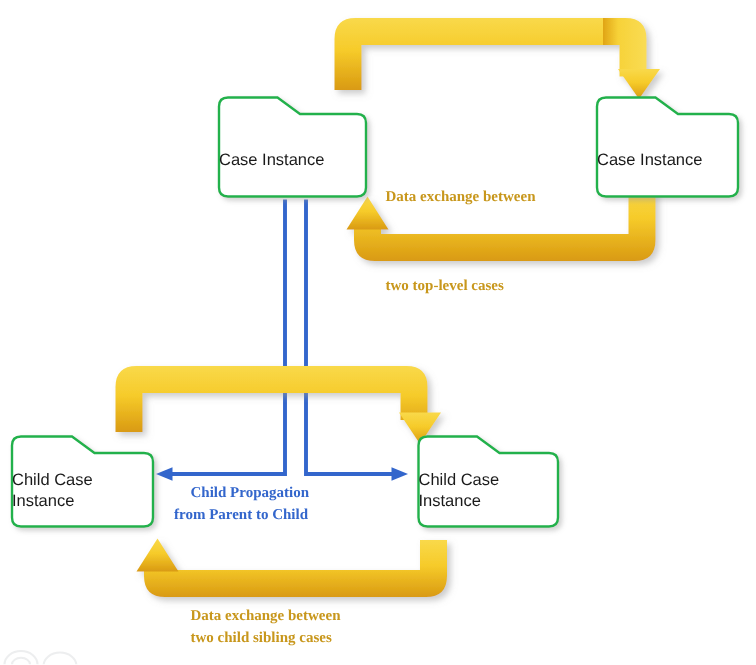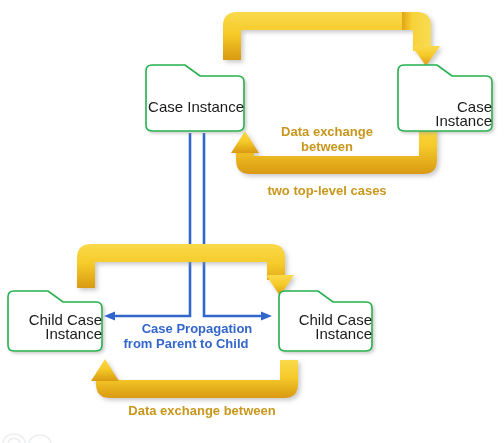--- a/index.html
+++ b/index.html
@@ -17,32 +17,32 @@
   }
   #canvas svg.layer {
     position: absolute;
     left: 0;
     top: 0;
     width: 504px;
     height: 443px;
   }
   .node-label {
     position: absolute;
-    text-align: right;
+    text-align: left;
     font-family: "Liberation Sans", sans-serif;
-    font-size: 15px;
+    font-size: 11px;
     color: #1a1a1a;
     line-height: 14px;
     pointer-events: none;
   }
   .cap-label {
     position: absolute;
-    text-align: center;
-    font-family: Liberation Sans, sans-serif;
-    font-size: 13px;
+    text-align: left;
+    font-family: Liberation Serif, serif;
+    font-size: 10px;
     font-weight: bold;
     line-height: 15px;
     white-space: pre-line;
   }
   .cap-gold { color: #c8971c; }
   .cap-blue { color: #3366cc; }
 </style>
 </head>
 <body>
 
@@ -134,18 +134,19 @@
 
   <div class="node-label" style="left:8px; top:313px; width:94px;">Child Case</div>
   <div class="node-label" style="left:8px; top:327px; width:94px;">Instance</div>
 
   <div class="node-label" style="left:279px; top:313px; width:93px;">Child Case</div>
   <div class="node-label" style="left:279px; top:327px; width:93px;">Instance</div>
 
   <div class="cap-label cap-gold" style="left:257px; top:124px; width:140px;">Data exchange between</div>
   <div class="cap-label cap-gold" style="left:257px; top:139px; width:140px;margin-top:44px;">two top-level cases</div>
 
-  <div class="cap-label cap-blue" style="left:127px; top:321px; width:140px;">Case Propagation</div>
+  <div class="cap-label cap-blue" style="left:127px; top:321px; width:140px;">Child Propagation</div>
   <div class="cap-label cap-blue" style="left:116px; top:336px; width:140px;">from Parent to Child</div>
 
   <div class="cap-label cap-gold" style="left:127px; top:403px; width:150px;">Data exchange between</div>
+  <div class="cap-label cap-gold" style="left:127px; top:418px; width:150px;">two child sibling cases</div>
 
 </div>
 
 </body></html>

